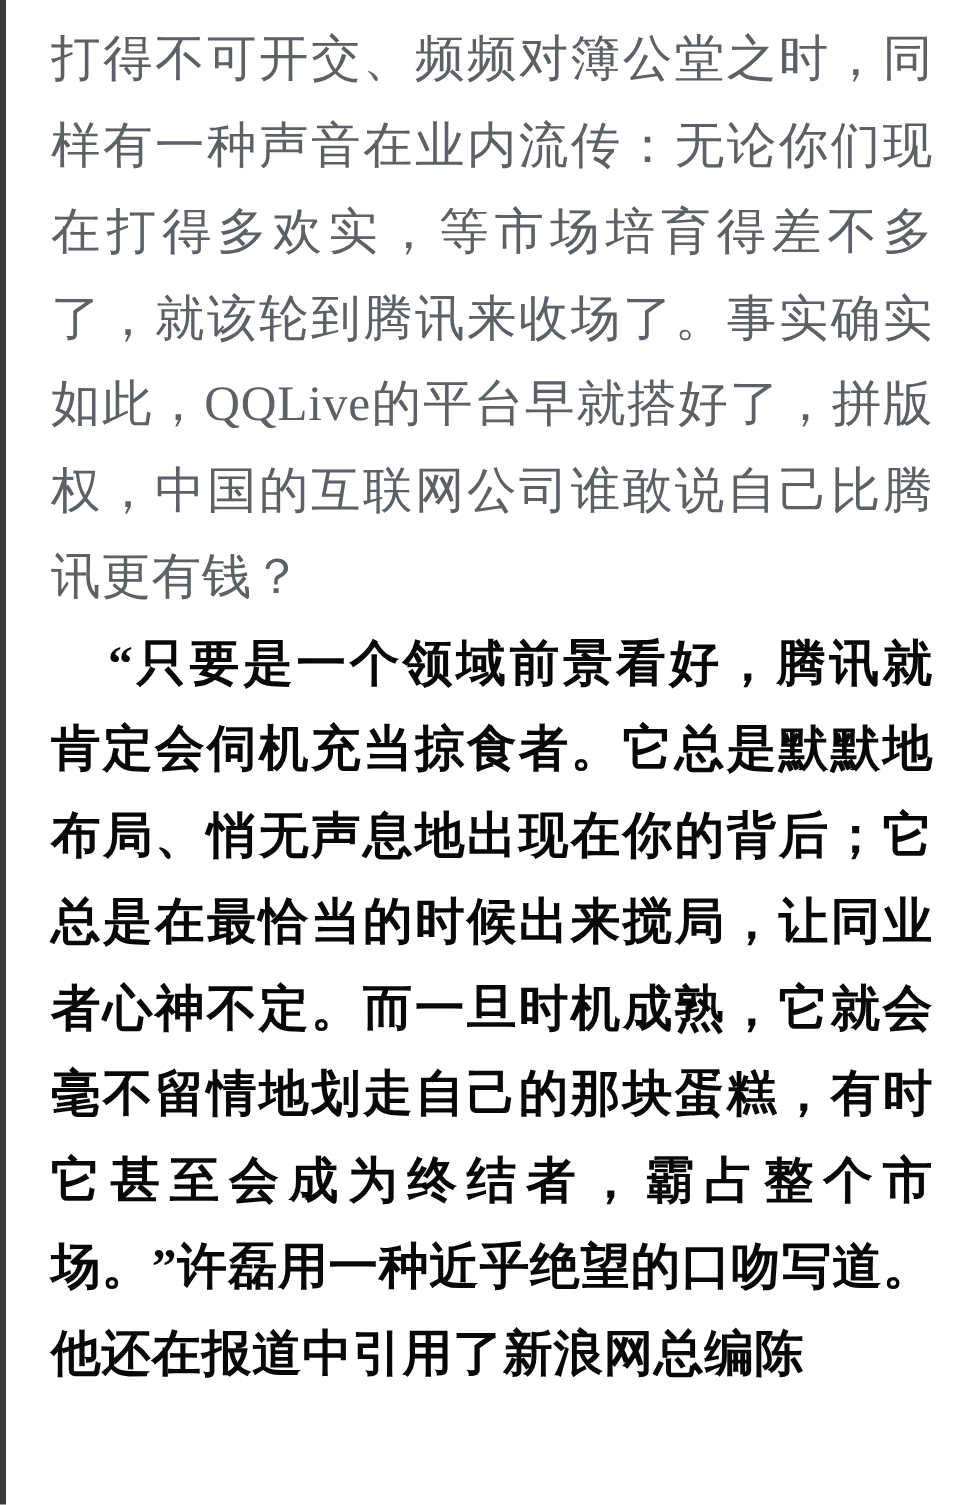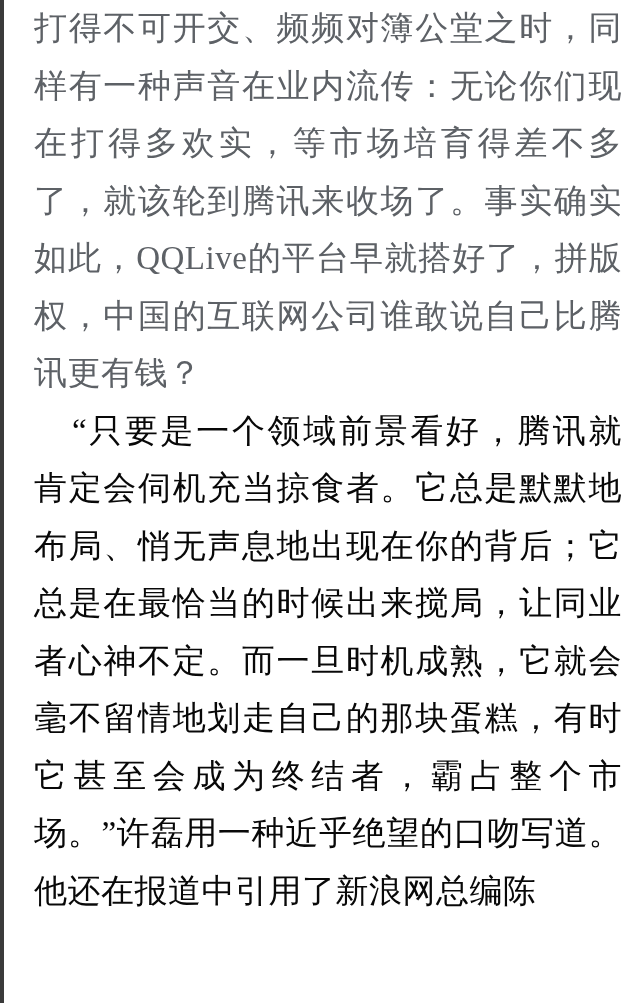--- a/index.html
+++ b/index.html
@@ -43,28 +43,28 @@
     line-height: 57.5px;
     letter-spacing: 0.5px;
     text-align: justify;
     text-justify: inter-character;
     color: #0d0d0d;
   }
   .para.faded {
     color: #5d6166;
   }
   .para.first {
-    padding-top: 0;
+    padding-top: 12px;
   }
   .para.indent {
     text-indent: 38px;
   }
   .para.strong {
     color: #080808;
-    font-weight: 400;
+    font-weight: 700;
   }
 </style>
 </head>
 <body>
 
 <div class="page">
   <div class="left-rule"></div>
   <div class="text-column">
     <p class="para faded first">打得不可开交、频频对簿公堂之时，同样有一种声音在业内流传：无论你们现在打得多欢实，等市场培育得差不多了，就该轮到腾讯来收场了。事实确实如此，QQLive的平台早就搭好了，拼版权，中国的互联网公司谁敢说自己比腾讯更有钱？</p>
     <p class="para strong indent">“只要是一个领域前景看好，腾讯就肯定会伺机充当掠食者。它总是默默地布局、悄无声息地出现在你的背后；它总是在最恰当的时候出来搅局，让同业者心神不定。而一旦时机成熟，它就会毫不留情地划走自己的那块蛋糕，有时它甚至会成为终结者，霸占整个市场。”许磊用一种近乎绝望的口吻写道。他还在报道中引用了新浪网总编陈</p>

